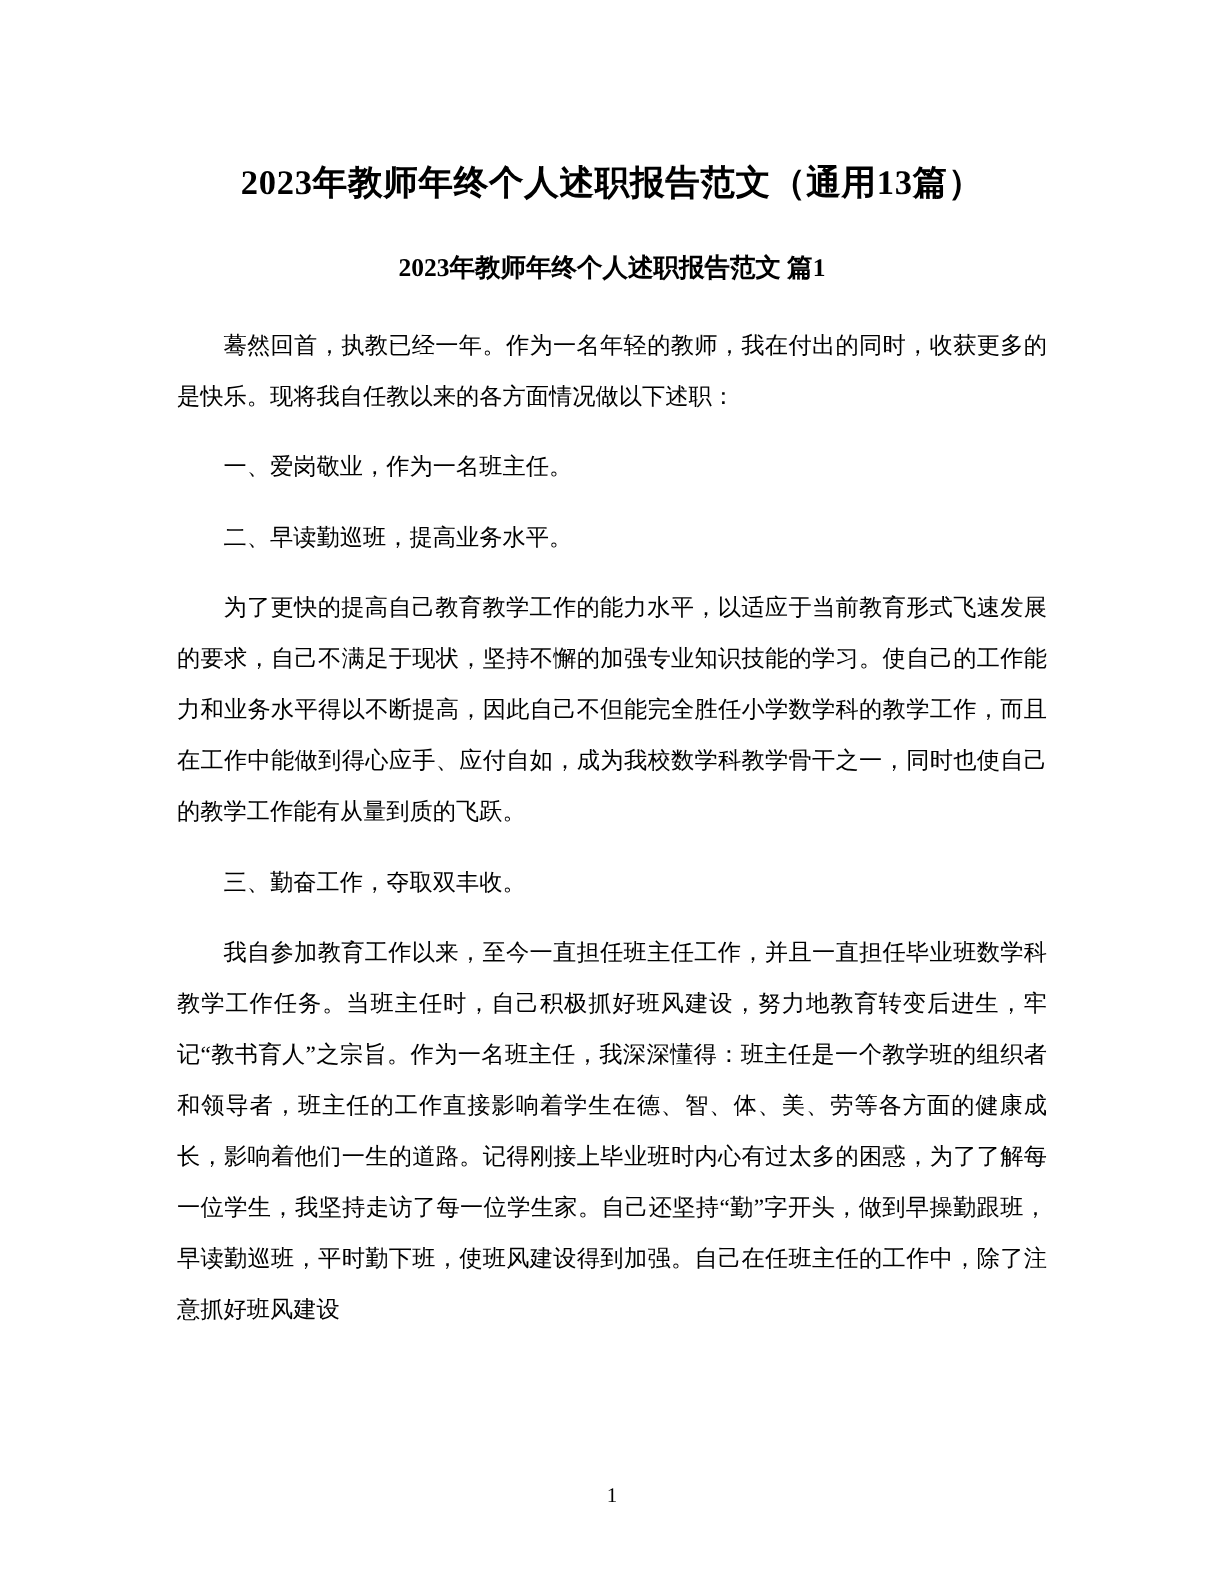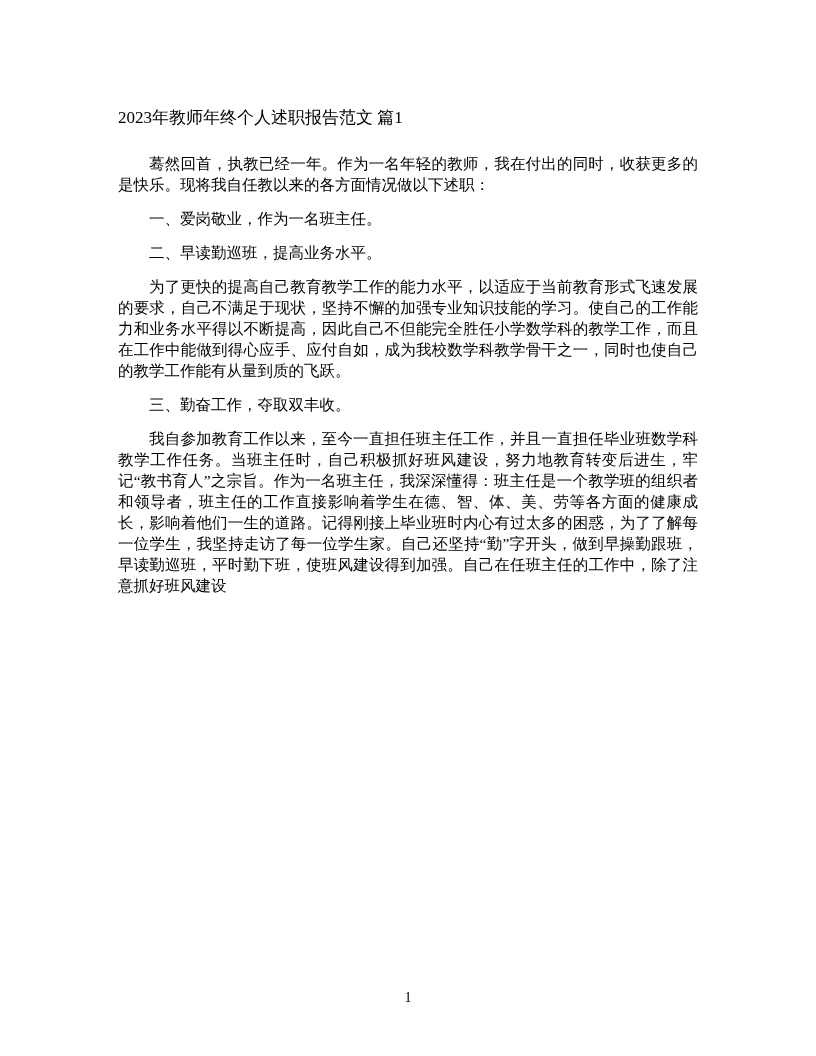--- a/index.html
+++ b/index.html
@@ -25,47 +25,48 @@
   .doc-title {
     font-size: 23px;
     font-weight: bold;
     text-align: center;
     line-height: 1.35;
     margin: 0 0 30px 0;
     letter-spacing: 0.5px;
   }
   .doc-subtitle {
     font-size: 17px;
-    font-weight: normal;
-    text-align: left;
+    font-weight: bold;
+    text-align: center;
     margin: 0 0 24px 0;
   }
   .para {
     font-size: 15.5px;
-    line-height: 21px;
+    line-height: 34px;
     text-align: justify;
     text-indent: 2em;
     margin: 0 0 13px 0;
     word-break: break-all;
   }
   .page-number {
     position: absolute;
     left: 0;
     right: 0;
     bottom: 50px;
     text-align: center;
     font-size: 14px;
     color: #000000;
   }
 </style>
 </head>
 <body>
 
 <div class="page">
 
+  <h1 class="doc-title">2023年教师年终个人述职报告范文（通用13篇）</h1>
 
   <h2 class="doc-subtitle">2023年教师年终个人述职报告范文 篇1</h2>
 
   <p class="para">蓦然回首，执教已经一年。作为一名年轻的教师，我在付出的同时，收获更多的是快乐。现将我自任教以来的各方面情况做以下述职：</p>
 
   <p class="para">一、爱岗敬业，作为一名班主任。</p>
 
 
   <p class="para">二、早读勤巡班，提高业务水平。</p>
 

